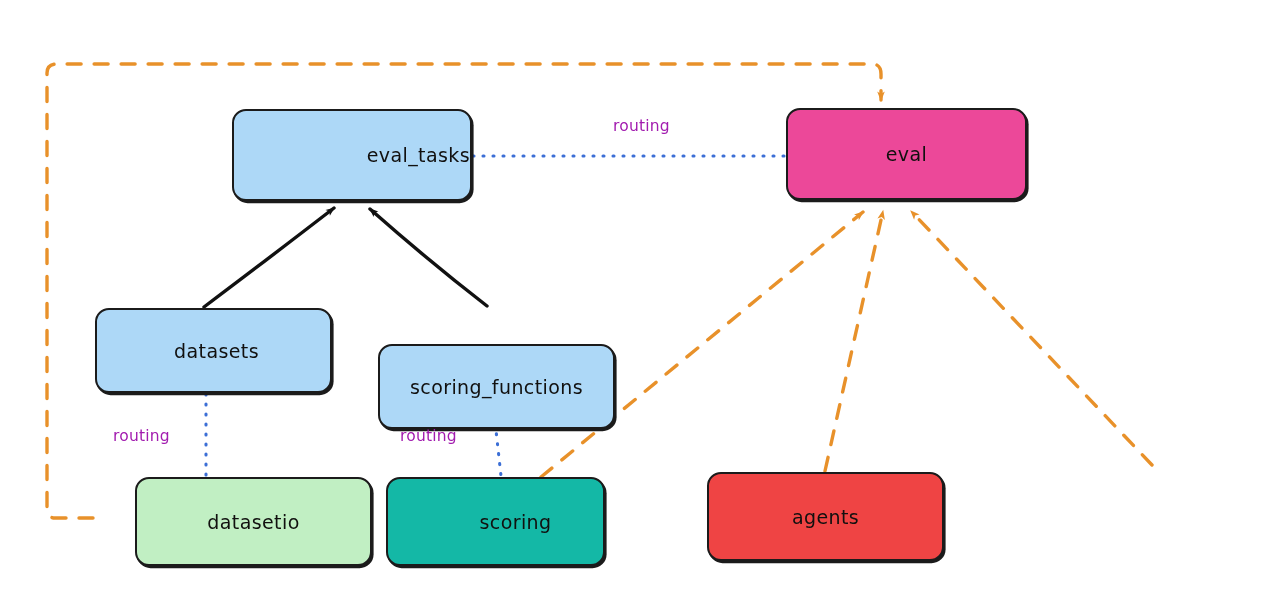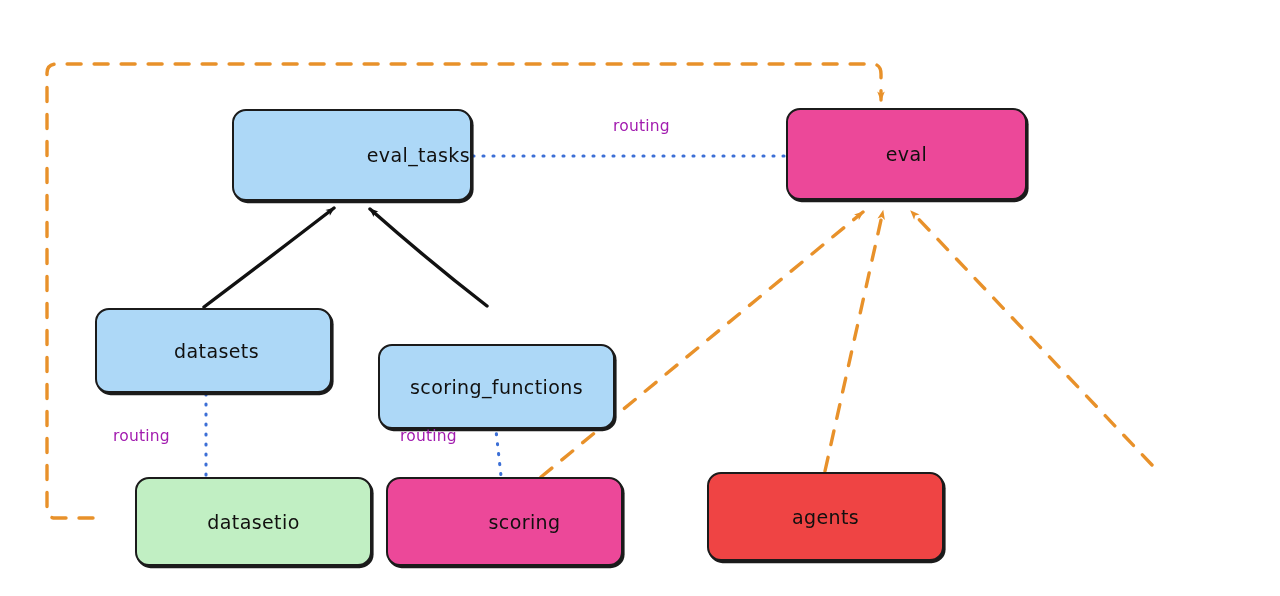--- a/index.html
+++ b/index.html
@@ -96,21 +96,21 @@
   </div>
 
   <div class="node" style="left:378px; top:308px; width:237px; height:85px; background:#add8f7;margin-top:36px;">
     <span class="node-label">scoring_functions</span>
   </div>
 
   <div class="node" style="left:95px; top:477px; width:237px; height:89px; background:#c1efc3;margin-left:40px;">
     <span class="node-label">datasetio</span>
   </div>
 
-  <div class="node" style="left:386px; top:477px; width:237px; height:89px; background:#ec4899;padding-left:40px;">
+  <div class="node" style="left:386px; top:477px; width:219px; height:89px; background:#14b8a6;padding-left:40px;">
     <span class="node-label">scoring</span>
   </div>
 
   <div class="node" style="left:707px; top:472px; width:237px; height:89px; background:#ef4444;">
     <span class="node-label">agents</span>
   </div>
 
 
   <span class="edge-label" style="left:613px; top:117px;">routing</span>
 

